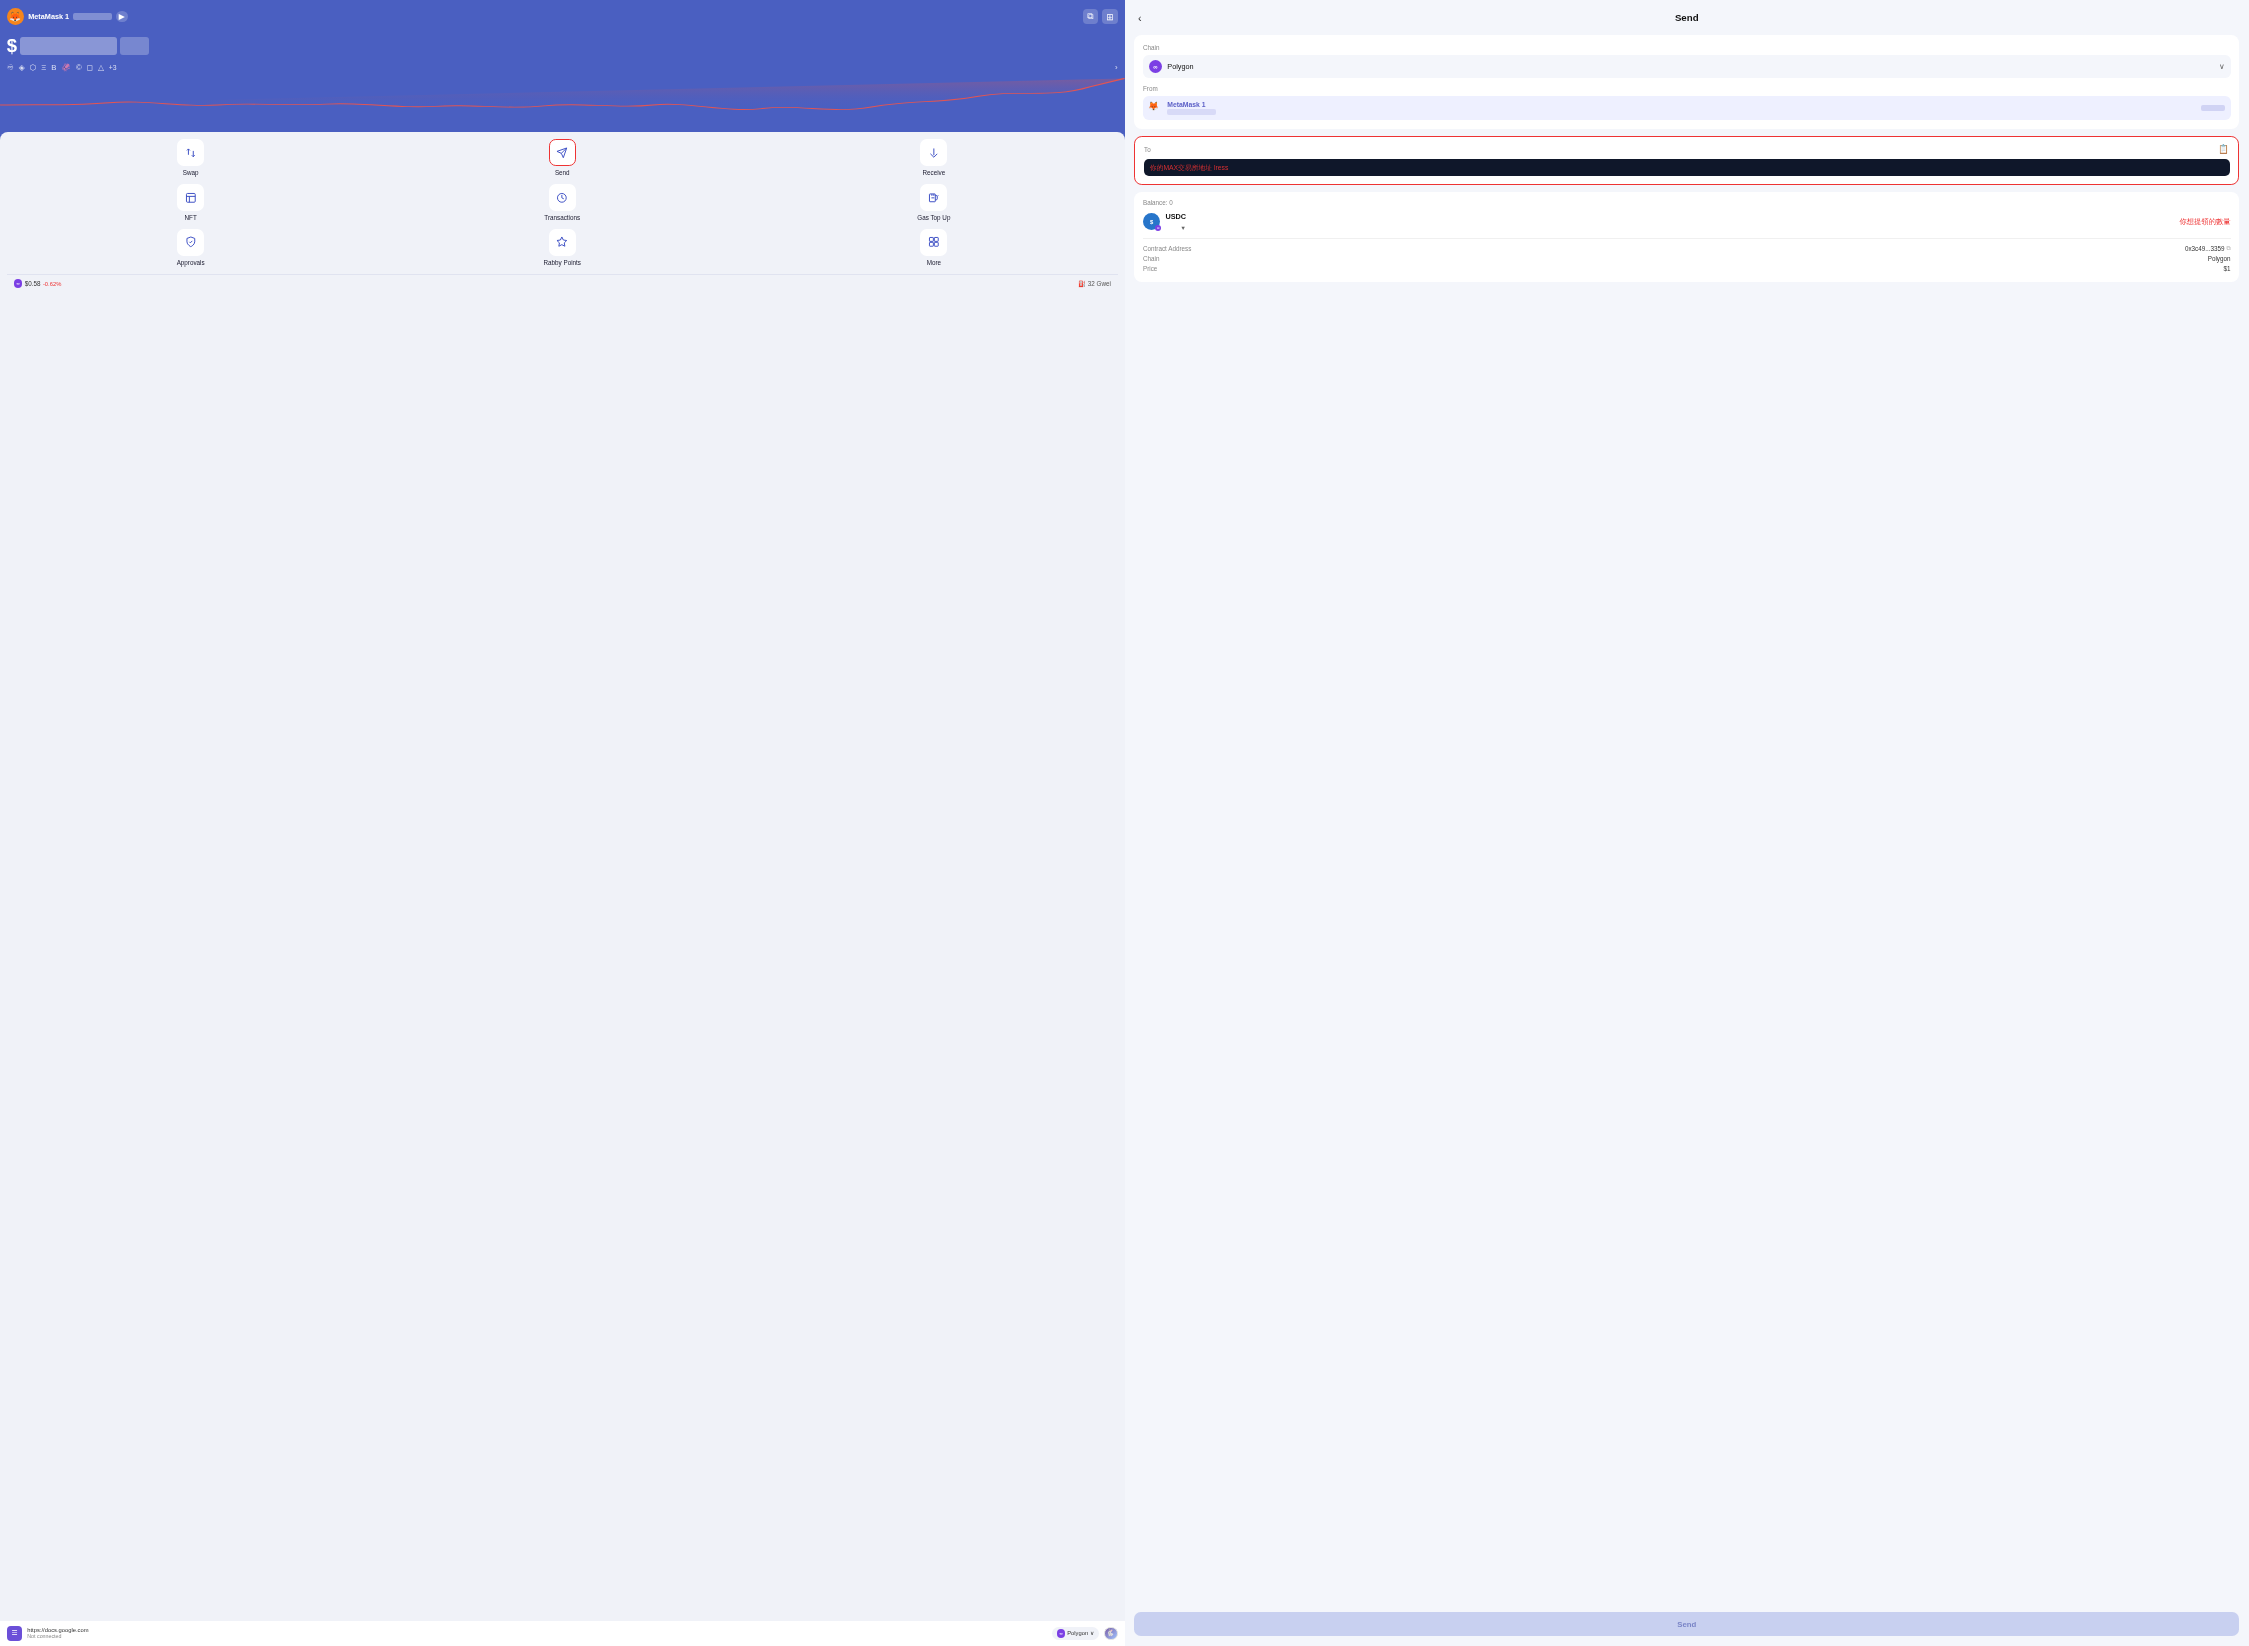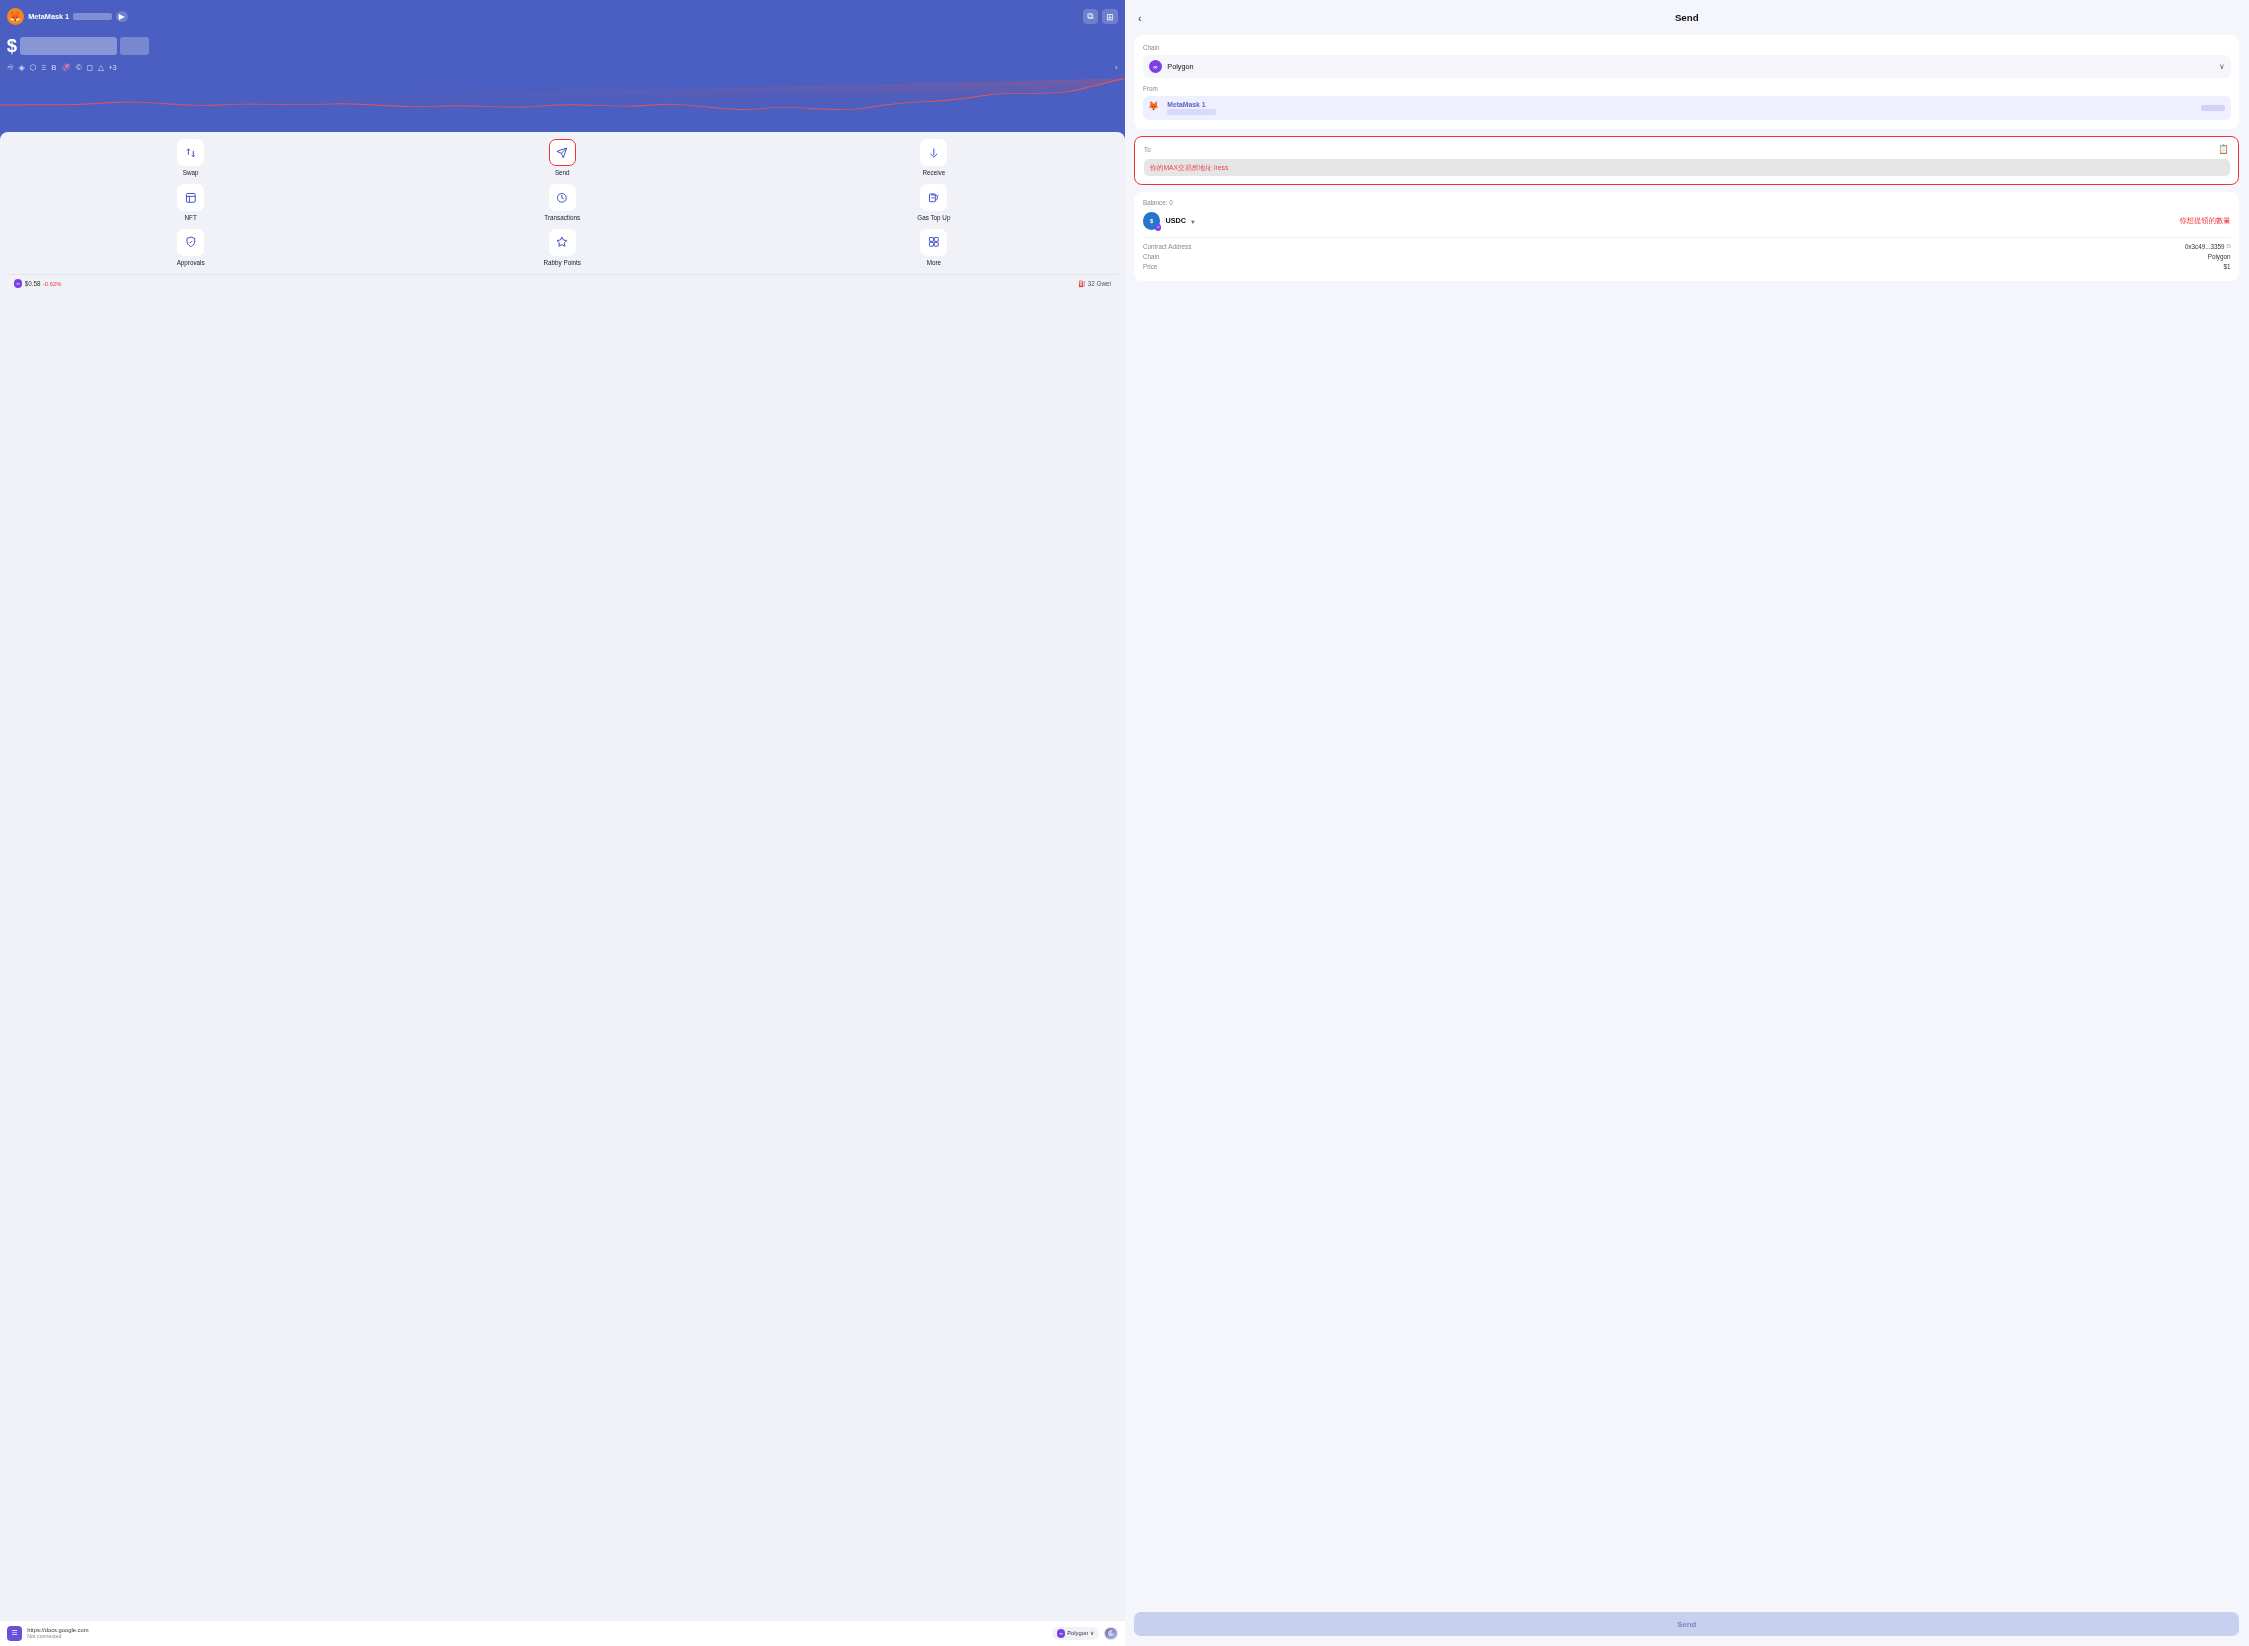--- a/index.html
+++ b/index.html
@@ -388,21 +388,21 @@
     }
     .to-label { font-size: 6.3px; color: #888; }
     .address-book-icon {
       font-size: 8.8px;
       color: #666;
       cursor: pointer;
     }
     .to-input {
       width: 100%;
       padding: 4.9px 5.8px;
-      background: #e5e5e5;
+      background: #0f172a;
       border-radius: 4.9px;
       border: none;
       font-size: 6.8px;
       color: #e33;
       outline: none;
     }
     .to-input::placeholder {
       color: #e33;
       opacity: 0.9;
     }
@@ -452,20 +452,21 @@
       font-size: 3.4px;
       font-weight: bold;
     }
     .token-name {
       font-size: 7.3px;
       font-weight: 600;
       color: #111;
       display: flex;
       align-items: flex-end;
       gap: 4px;
+      flex-direction: column;
     }
     .token-dropdown { font-size: 5.8px; color: #666; }
     .token-amount {
       margin-left: auto;
       font-size: 7.3px;
       color: #e33;
       font-weight: 500;
     }
 
     .token-details {

